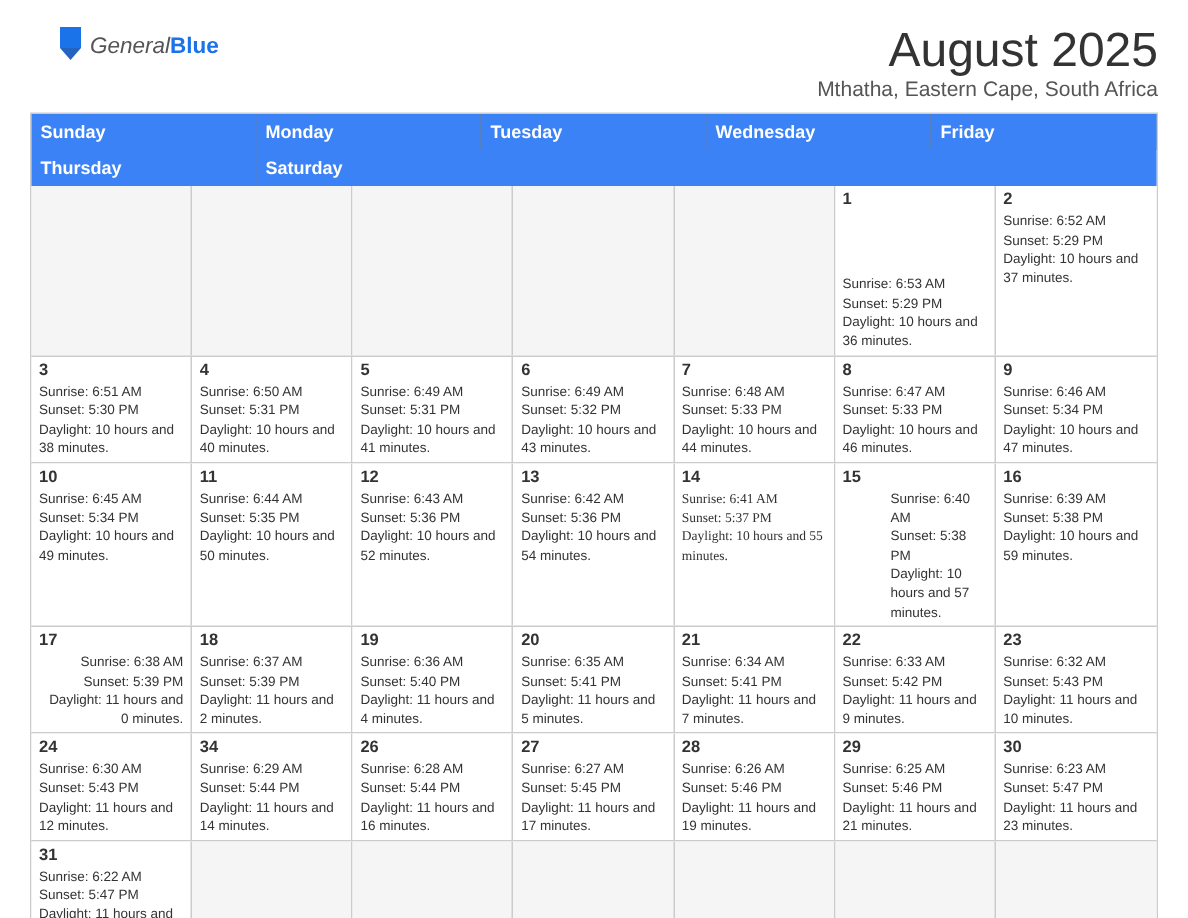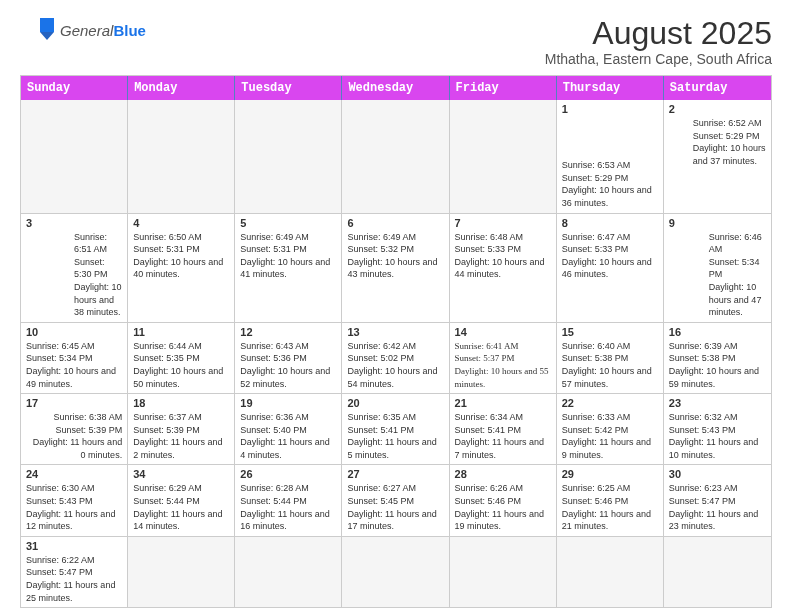--- a/index.html
+++ b/index.html
@@ -43,23 +43,22 @@
       color: #555;
     }
     .calendar {
       flex: 1;
       display: flex;
       flex-direction: column;
       border: 1px solid #ccc;
     }
     .cal-header-row {
       display: grid;
-      grid-template-columns: repeat(7, 1fr);
-      background: #d946ef;
-      font-family: Liberation Mono, monospace;
+      grid-template-columns: repeat(5, 1fr);
+      background: #3b82f6;
     }
     .cal-header-cell {
       color: #fff;
       font-size: 12px;
       font-weight: bold;
       padding: 5px 6px;
       border-right: 1px solid #5580c0;
       text-align: left;
     }
     .cal-header-cell:last-child { border-right: none; }
@@ -139,29 +138,29 @@
           <div class="cal-cell empty"></div>
           <div class="cal-cell empty"></div>
           <div class="cal-cell">
             <span class="day-num">1</span>
             <div class="cell-info" style="white-space: pre-line; margin-top: 44px;">Sunrise: 6:53 AM
 Sunset: 5:29 PM
 Daylight: 10 hours and 36 minutes.</div>
           </div>
           <div class="cal-cell">
             <span class="day-num">2</span>
-            <div class="cell-info" style="white-space: pre-line; margin-left: 24px;">Sunrise: 6:52 AM
+            <div class="cell-info" style="white-space: pre-line;">Sunrise: 6:52 AM
 Sunset: 5:29 PM
 Daylight: 10 hours and 37 minutes.</div>
           </div>
         </div>
         <div class="cal-row">
           <div class="cal-cell">
             <span class="day-num">3</span>
-            <div class="cell-info" style="white-space: pre-line; margin-left: 48px;">Sunrise: 6:51 AM
+            <div class="cell-info" style="white-space: pre-line;">Sunrise: 6:51 AM
 Sunset: 5:30 PM
 Daylight: 10 hours and 38 minutes.</div>
           </div>
           <div class="cal-cell">
             <span class="day-num">4</span>
             <div class="cell-info" style="white-space: pre-line;">Sunrise: 6:50 AM
 Sunset: 5:31 PM
 Daylight: 10 hours and 40 minutes.</div>
           </div>
           <div class="cal-cell">
@@ -183,21 +182,21 @@
 Daylight: 10 hours and 44 minutes.</div>
           </div>
           <div class="cal-cell">
             <span class="day-num">8</span>
             <div class="cell-info" style="white-space: pre-line;">Sunrise: 6:47 AM
 Sunset: 5:33 PM
 Daylight: 10 hours and 46 minutes.</div>
           </div>
           <div class="cal-cell">
             <span class="day-num">9</span>
-            <div class="cell-info" style="white-space: pre-line; margin-left: 40px;">Sunrise: 6:46 AM
+            <div class="cell-info" style="white-space: pre-line;">Sunrise: 6:46 AM
 Sunset: 5:34 PM
 Daylight: 10 hours and 47 minutes.</div>
           </div>
         </div>
         <div class="cal-row">
           <div class="cal-cell">
             <span class="day-num">10</span>
             <div class="cell-info" style="white-space: pre-line;">Sunrise: 6:45 AM
 Sunset: 5:34 PM
 Daylight: 10 hours and 49 minutes.</div>
@@ -210,32 +209,32 @@
           </div>
           <div class="cal-cell">
             <span class="day-num">12</span>
             <div class="cell-info" style="white-space: pre-line;">Sunrise: 6:43 AM
 Sunset: 5:36 PM
 Daylight: 10 hours and 52 minutes.</div>
           </div>
           <div class="cal-cell">
             <span class="day-num">13</span>
             <div class="cell-info" style="white-space: pre-line;">Sunrise: 6:42 AM
-Sunset: 5:02 PM
+Sunset: 5:36 PM
 Daylight: 10 hours and 54 minutes.</div>
           </div>
           <div class="cal-cell">
             <span class="day-num">14</span>
             <div class="cell-info" style="white-space: pre-line; font-family: Liberation Serif, serif;">Sunrise: 6:41 AM
 Sunset: 5:37 PM
 Daylight: 10 hours and 55 minutes.</div>
           </div>
           <div class="cal-cell">
             <span class="day-num">15</span>
-            <div class="cell-info" style="white-space: pre-line;">Sunrise: 6:40 AM
+            <div class="cell-info" style="white-space: pre-line; margin-left: 32px;">Sunrise: 6:40 AM
 Sunset: 5:38 PM
 Daylight: 10 hours and 57 minutes.</div>
           </div>
           <div class="cal-cell">
             <span class="day-num">16</span>
             <div class="cell-info" style="white-space: pre-line;">Sunrise: 6:39 AM
 Sunset: 5:38 PM
 Daylight: 10 hours and 59 minutes.</div>
           </div>
         </div>

